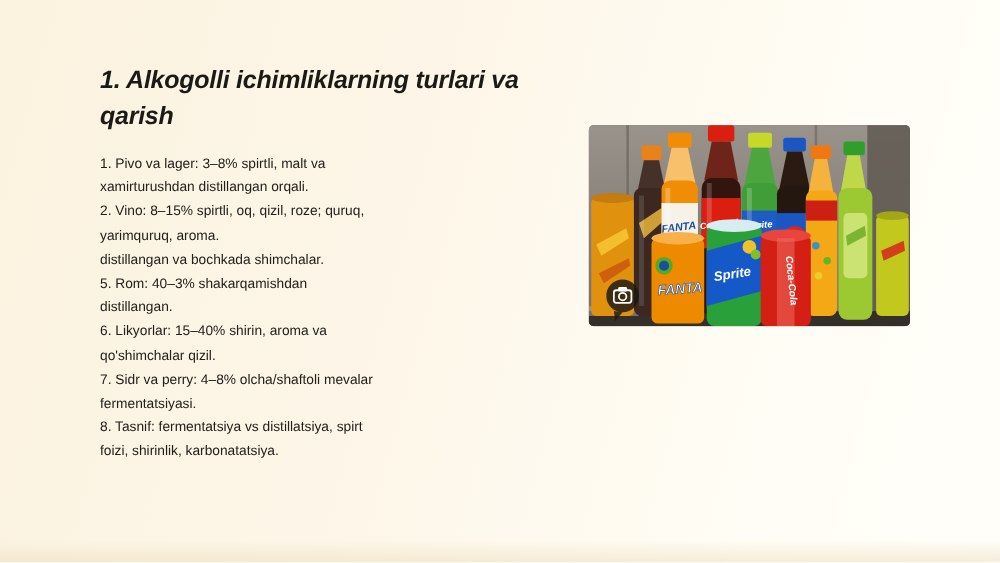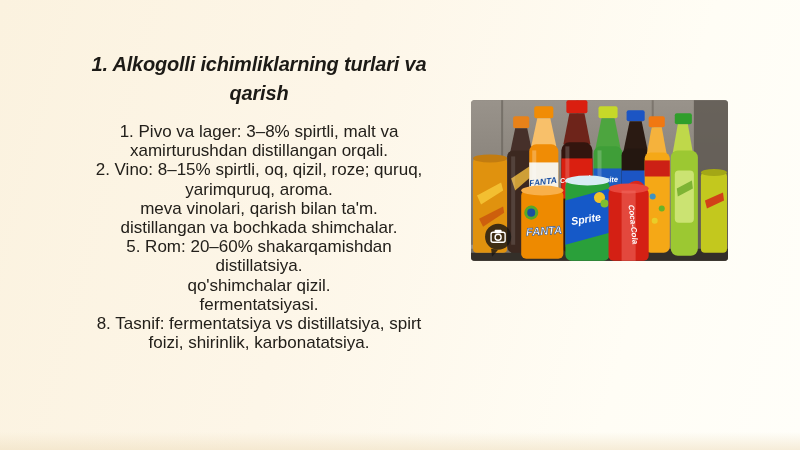--- a/index.html
+++ b/index.html
@@ -13,41 +13,40 @@
   .slide {
     position: relative;
     width: 800px;
     height: 450px;
     background-image:
       linear-gradient(to top, rgba(238,222,190,0.55) 0, rgba(238,222,190,0) 4%),
       linear-gradient(105deg, #fbf2df 0%, var(--slide-bg, #fdf6e8) 40%, #fffdf5 78%, #fffef9 100%);
   }
   .text-col {
     position: absolute;
-    left: 68px;
+    left: 80px;
     top: 50px;
     width: 382px;
-    text-align: center;
   }
   .title {
     margin: 0;
     font-style: italic;
     font-weight: bold;
     font-size: 20px;
     line-height: 29px;
     color: #1c1a16;
     letter-spacing: -0.2px;
   }
   .title-line { display: block; white-space: nowrap; }
   .body-list { margin-top: 14px; }
   .item { margin: 0; padding: 0; }
   .line {
     display: block;
     white-space: nowrap;
-    font-size: 17px;
+    font-size: 11px;
     line-height: 19.2px;
     color: var(--text, #23201b);
   }
   .photo {
     position: absolute;
     left: 471px;
     top: 100px;
     width: 257px;
     height: 161px;
     margin: 0;
@@ -80,33 +79,34 @@
     <div class="body-list">
       <p class="item">
         <span class="line">1. Pivo va lager: 3–8% spirtli, malt va</span>
         <span class="line">xamirturushdan distillangan orqali.</span>
       </p>
       <p class="item">
         <span class="line">2. Vino: 8–15% spirtli, oq, qizil, roze; quruq,</span>
         <span class="line">yarimquruq, aroma.</span>
       </p>
       <p class="item">
-        <span class="line">meva vinolari, qarish bilan ta'm.</span>
       </p>
       <p class="item">
         <span class="line">distillangan va bochkada shimchalar.</span>
       </p>
       <p class="item">
-        <span class="line">5. Rom: 20–60% shakarqamishdan</span>
-        <span class="line">distillatsiya.</span>
-      </p>
-      <p class="item">
+        <span class="line">5. Rom: 40–3% shakarqamishdan</span>
+        <span class="line">distillangan.</span>
+      </p>
+      <p class="item">
+        <span class="line">6. Likyorlar: 15–40% shirin, aroma va</span>
         <span class="line">qo'shimchalar qizil.</span>
       </p>
       <p class="item">
+        <span class="line">7. Sidr va perry: 4–8% olcha/shaftoli mevalar</span>
         <span class="line">fermentatsiyasi.</span>
       </p>
       <p class="item">
         <span class="line">8. Tasnif: fermentatsiya vs distillatsiya, spirt</span>
         <span class="line">foizi, shirinlik, karbonatatsiya.</span>
       </p>
     </div>
   </div>
 
   <figure class="photo">

